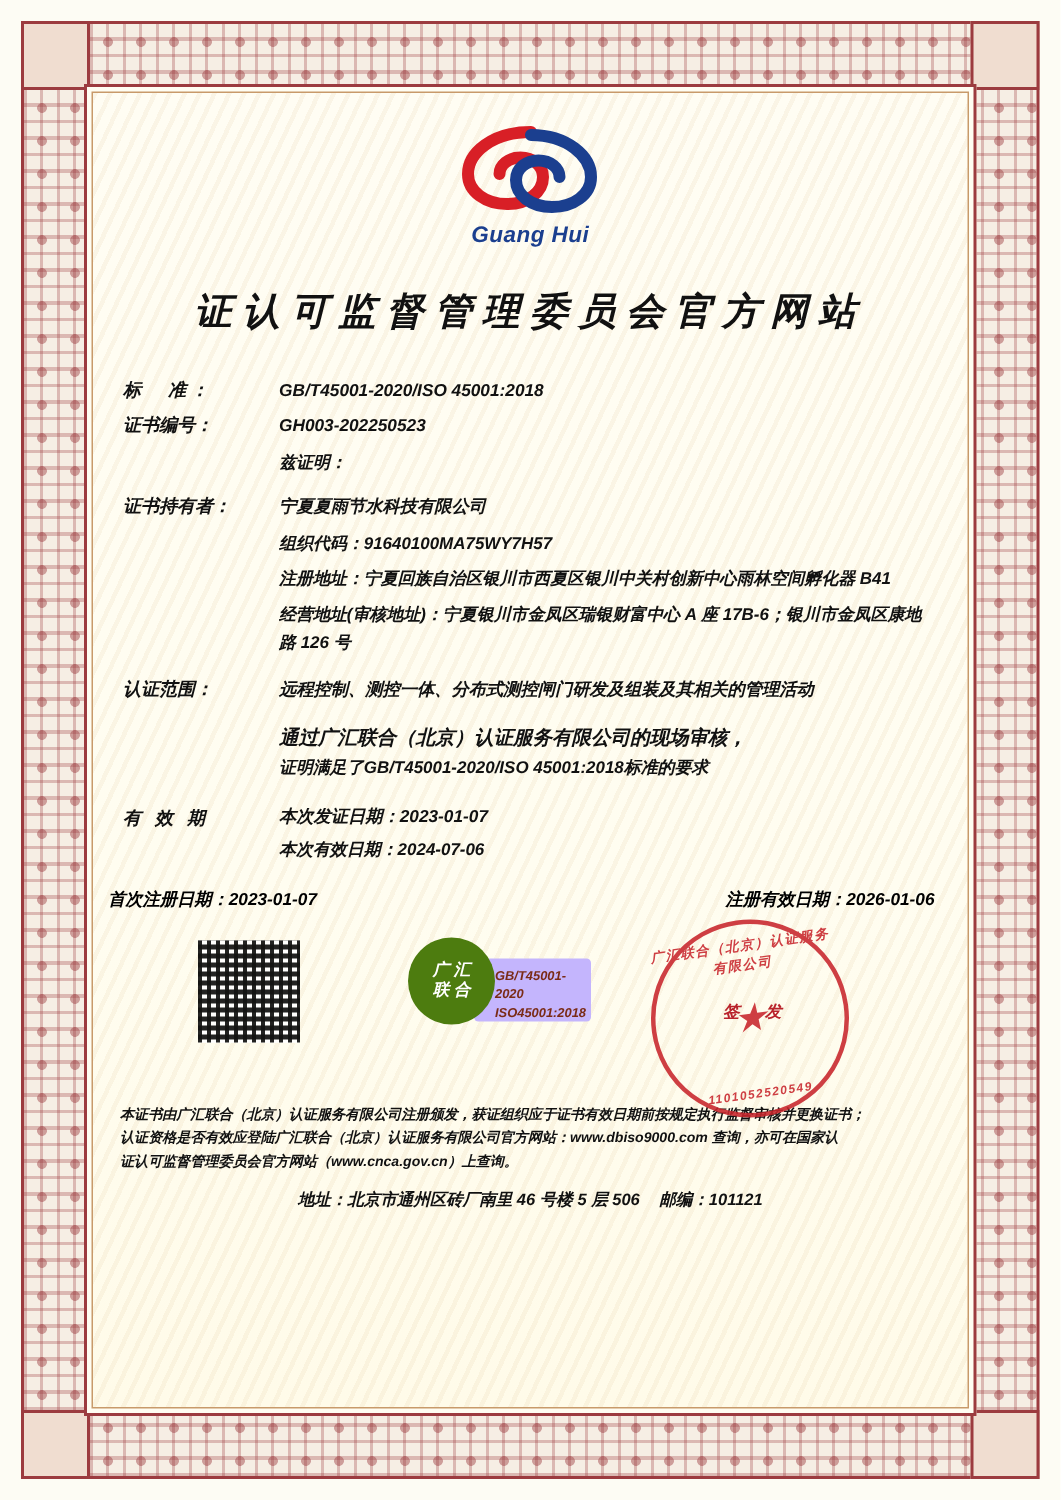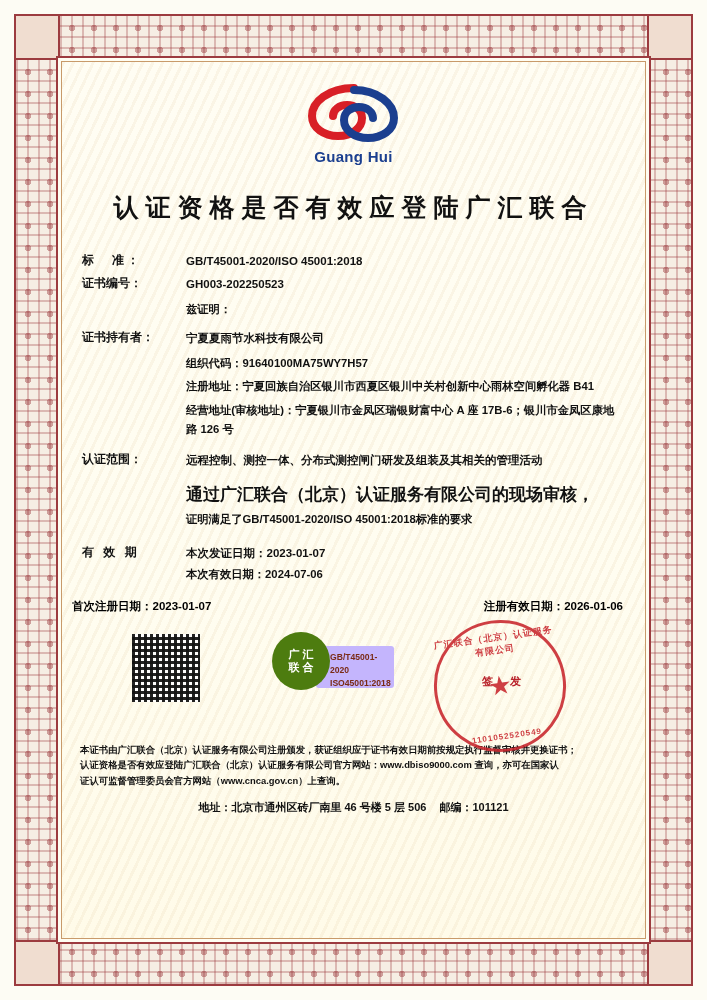--- a/index.html
+++ b/index.html
@@ -10,20 +10,21 @@
   body {
     font-family: "Liberation Sans", sans-serif;
   }
   .page {
     position: relative;
     width: 707px;
     height: 1000px;
     margin: 0 auto;
     background: #fdfcf4;
     overflow: hidden;
+    font-style: italic;
   }
 
   
   .border-outer {
     position: absolute;
     left: 14px; top: 14px; right: 14px; bottom: 14px;
     border: 2px solid #9c3b3f;
     background:
       repeating-linear-gradient(0deg, rgba(156,59,63,0.30) 0 2px, rgba(255,255,255,0) 2px 11px),
       repeating-linear-gradient(90deg, rgba(156,59,63,0.30) 0 2px, rgba(255,255,255,0) 2px 11px),
@@ -119,21 +120,21 @@
   }
   .sub {
     margin-left: 104px;
     font-weight: bold;
     font-size: 11.3px;
     line-height: 1.72;
   }
   .indent-note {
     margin-left: 104px;
     font-weight: bold;
-    font-size: 17px;
+    font-size: 13px;
     line-height: 1.8;
     margin-top: 10px;
   }
   .period-line { font-weight: bold; font-size: 11.5px; }
 
   .reg-row {
     display: flex;
     justify-content: space-between;
     margin-top: 14px;
     padding: 0 22px 0 10px;
@@ -266,21 +267,21 @@
   <div class="content">
 
     <div class="logo-wrap">
       <svg class="logo-mark" viewBox="0 0 120 66">
         <path d="M60 8 C34 8 18 22 18 36 C18 48 30 56 44 56 C58 56 68 48 68 38 C68 30 61 25 53 25 C45 25 39 30 39 36" fill="none" stroke="#d81f26" stroke-width="8" stroke-linecap="round"></path>
         <path d="M60 10 C84 10 100 24 100 38 C100 50 88 58 74 58 C60 58 50 50 50 40 C50 32 57 27 65 27 C73 27 79 32 79 38" fill="none" stroke="#1b3f8f" stroke-width="8" stroke-linecap="round"></path>
       </svg>
       <div class="logo-text">Guang Hui</div>
     </div>
 
-    <div class="cert-title">认证资格是否有效应登陆广汇联合</div>
+    <div class="cert-title">证认可监督管理委员会官方网站</div>
 
     <div class="fields">
 
       <div class="row">
         <div class="label">标　准：</div>
         <div class="value">GB/T45001-2020/ISO 45001:2018</div>
       </div>
 
       <div class="row">
         <div class="label narrow">证书编号：</div>

